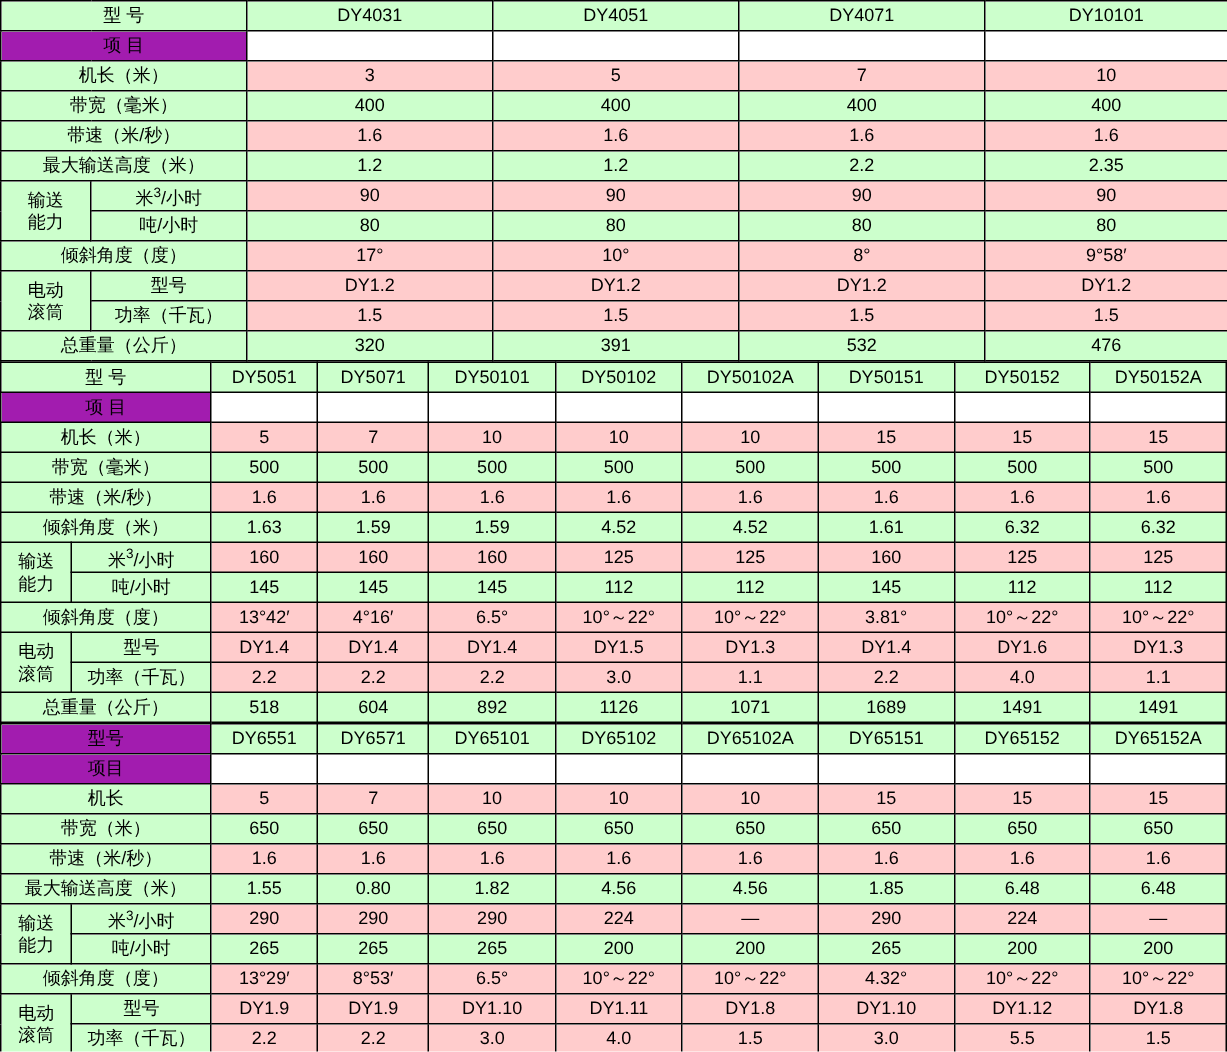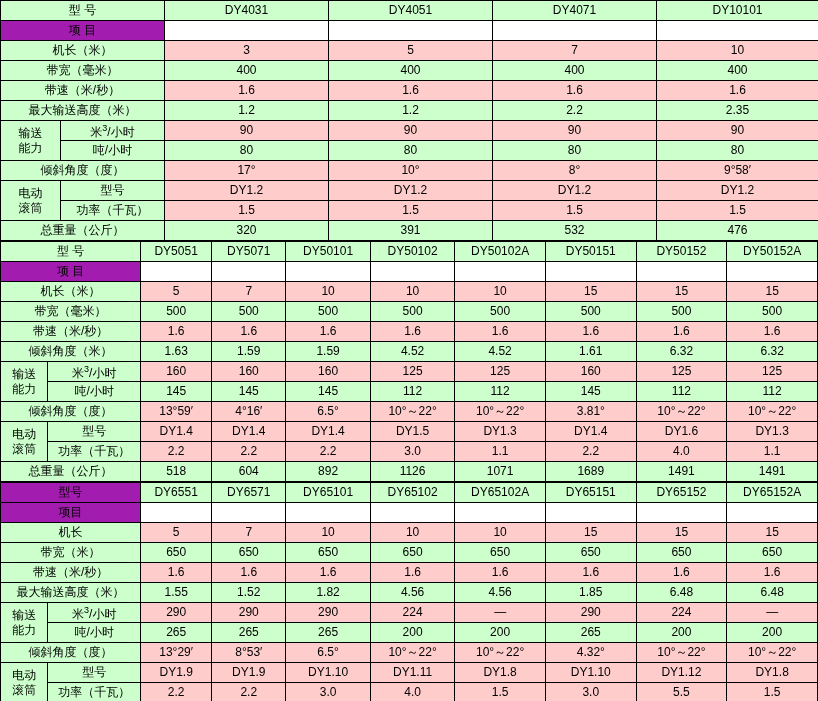--- a/index.html
+++ b/index.html
@@ -247,21 +247,21 @@
       <td class="c-green">145</td>
       <td class="c-green">145</td>
       <td class="c-green">112</td>
       <td class="c-green">112</td>
       <td class="c-green">145</td>
       <td class="c-green">112</td>
       <td class="c-green">112</td>
     </tr>
     <tr>
       <td class="c-green" colspan="2">倾斜角度（度）</td>
-      <td class="c-pink">13°59′</td>
+      <td class="c-pink">13°42′</td>
       <td class="c-pink">4°16′</td>
       <td class="c-pink">6.5°</td>
       <td class="c-pink">10°～22°</td>
       <td class="c-pink">10°～22°</td>
       <td class="c-pink">3.81°</td>
       <td class="c-pink">10°～22°</td>
       <td class="c-pink">10°～22°</td>
     </tr>
     <tr>
       <td class="c-green" rowspan="2">
@@ -368,21 +368,21 @@
       <td class="c-pink">1.6</td>
       <td class="c-pink">1.6</td>
       <td class="c-pink">1.6</td>
       <td class="c-pink">1.6</td>
       <td class="c-pink">1.6</td>
       <td class="c-pink">1.6</td>
     </tr>
     <tr>
       <td class="c-green" colspan="2">最大输送高度（米）</td>
       <td class="c-green">1.55</td>
-      <td class="c-green">1.52</td>
+      <td class="c-green">0.80</td>
       <td class="c-green">1.82</td>
       <td class="c-green">4.56</td>
       <td class="c-green">4.56</td>
       <td class="c-green">1.85</td>
       <td class="c-green">6.48</td>
       <td class="c-green">6.48</td>
     </tr>
     <tr>
       <td class="c-green" rowspan="2">
         <div>输送</div>

